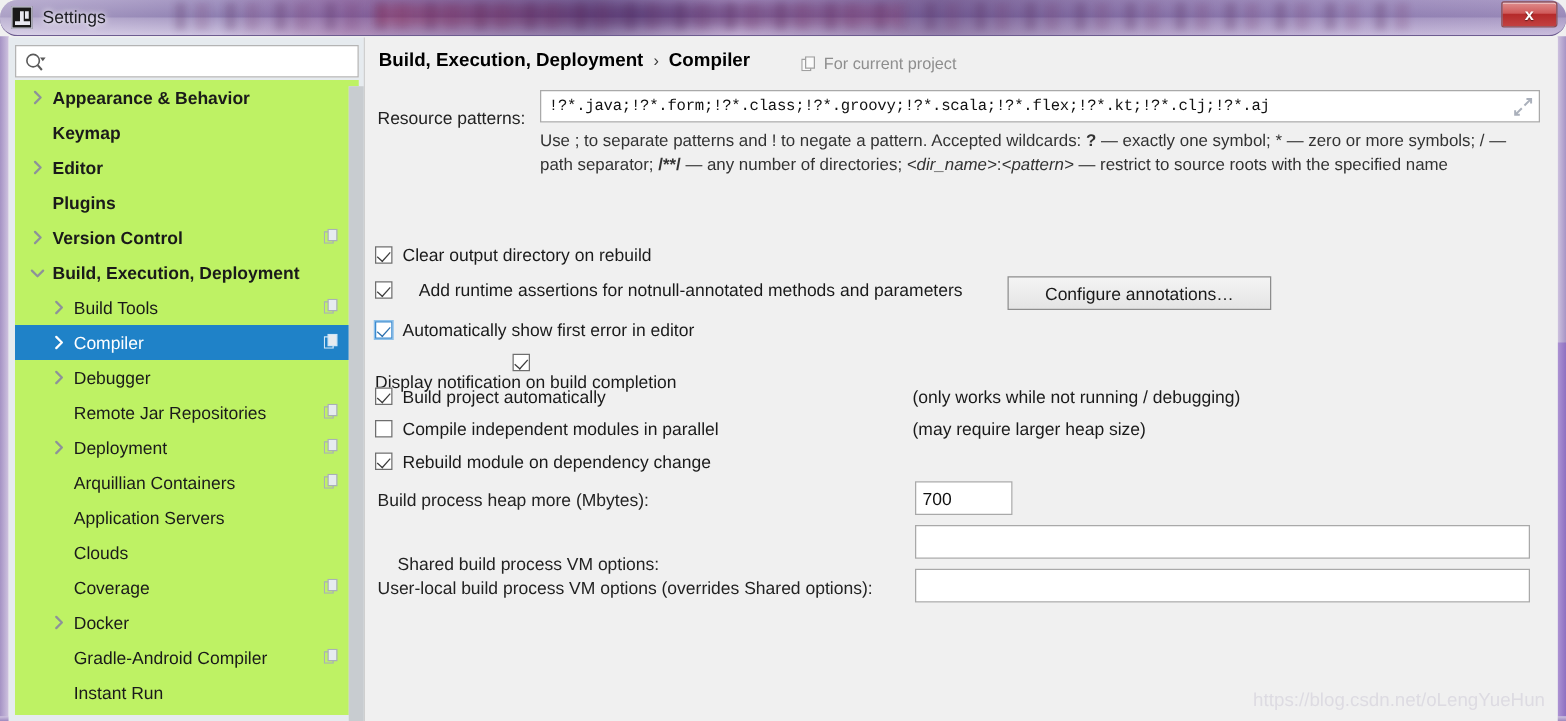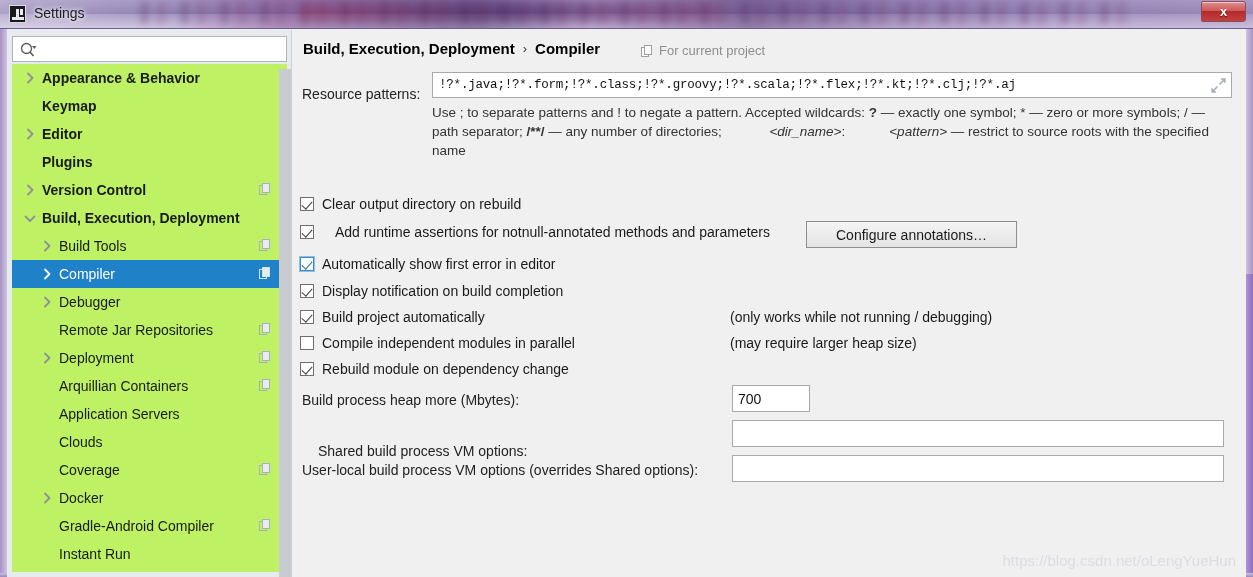--- a/index.html
+++ b/index.html
@@ -30,20 +30,21 @@
         rgba(120,40,110,0.30) 22%,
         rgba(60,30,90,0.42) 38%,
         rgba(150,90,150,0.20) 47%,
         rgba(70,35,95,0.40) 60%,
         rgba(110,70,130,0.22) 72%,
         rgba(175,150,195,0.18) 86%,
         rgba(205,190,220,0.25) 100%),
       linear-gradient(to bottom, #9e8fbe 0%, #8878ad 48%, #a294c0 52%, #c9bedd 100%);
     border-bottom: 1px solid #6d5c90;
     overflow: hidden;
+    border-radius: 14px;
   }
   
   #titlebar .smear {
     position: absolute; top: 2px; left: 140px;
     width: 1000px; height: 22px;
     background:
       repeating-linear-gradient(to right,
         rgba(90,45,95,0.30) 0px, rgba(90,45,95,0.30) 9px,
         rgba(255,255,255,0.00) 9px, rgba(255,255,255,0.00) 16px,
         rgba(120,60,110,0.22) 16px, rgba(120,60,110,0.22) 27px,
@@ -230,21 +231,21 @@
   #rp-expand {
     position: absolute; right: 4px; top: 4px;
     width: 17px; height: 17px; cursor: pointer;
   }
   #rp-help {
     position: absolute; left: 140px; top: 73px;
     width: 800px;
     font-size: 13.5px; color: #333; line-height: 19px;
   }
   #rp-help b { font-weight: bold; }
-  #rp-help i { font-style: italic; margin-left: 44px; }
+  #rp-help i { font-style: italic; }
 
   .cb-row {
     position: absolute; left: 8px;
     display: flex; align-items: center;
     font-size: 14px; color: #1a1a1a;
     white-space: nowrap;
   }
   .cb {
     width: 14px; height: 14px;
     border: 1px solid #6e6e6e;
@@ -514,21 +515,21 @@
             <span class="cb-label">Clear output directory on rebuild</span>
           </div>
           <div class="cb-row" style="top: 194px; gap: 13px;">
             <span class="cb checked"></span>
             <span class="cb-label">Add runtime assertions for notnull-annotated methods and parameters</span>
           </div>
           <div class="cb-row" style="top: 226px;">
             <span class="cb checked focus"></span>
             <span class="cb-label">Automatically show first error in editor</span>
           </div>
-          <div class="cb-row" style="top: 253px;">
+          <div class="cb-row" style="top: 253px; flex-direction: column;">
             <span class="cb checked"></span>
             <span class="cb-label">Display notification on build completion</span>
           </div>
           <div class="cb-row" style="top: 279px;">
             <span class="cb checked"></span>
             <span class="cb-label">Build project automatically</span>
           </div>
           <div class="hint" style="top: 279px;">(only works while not running / debugging)</div>
           <div class="cb-row" style="top: 305px;">
             <span class="cb"></span>

